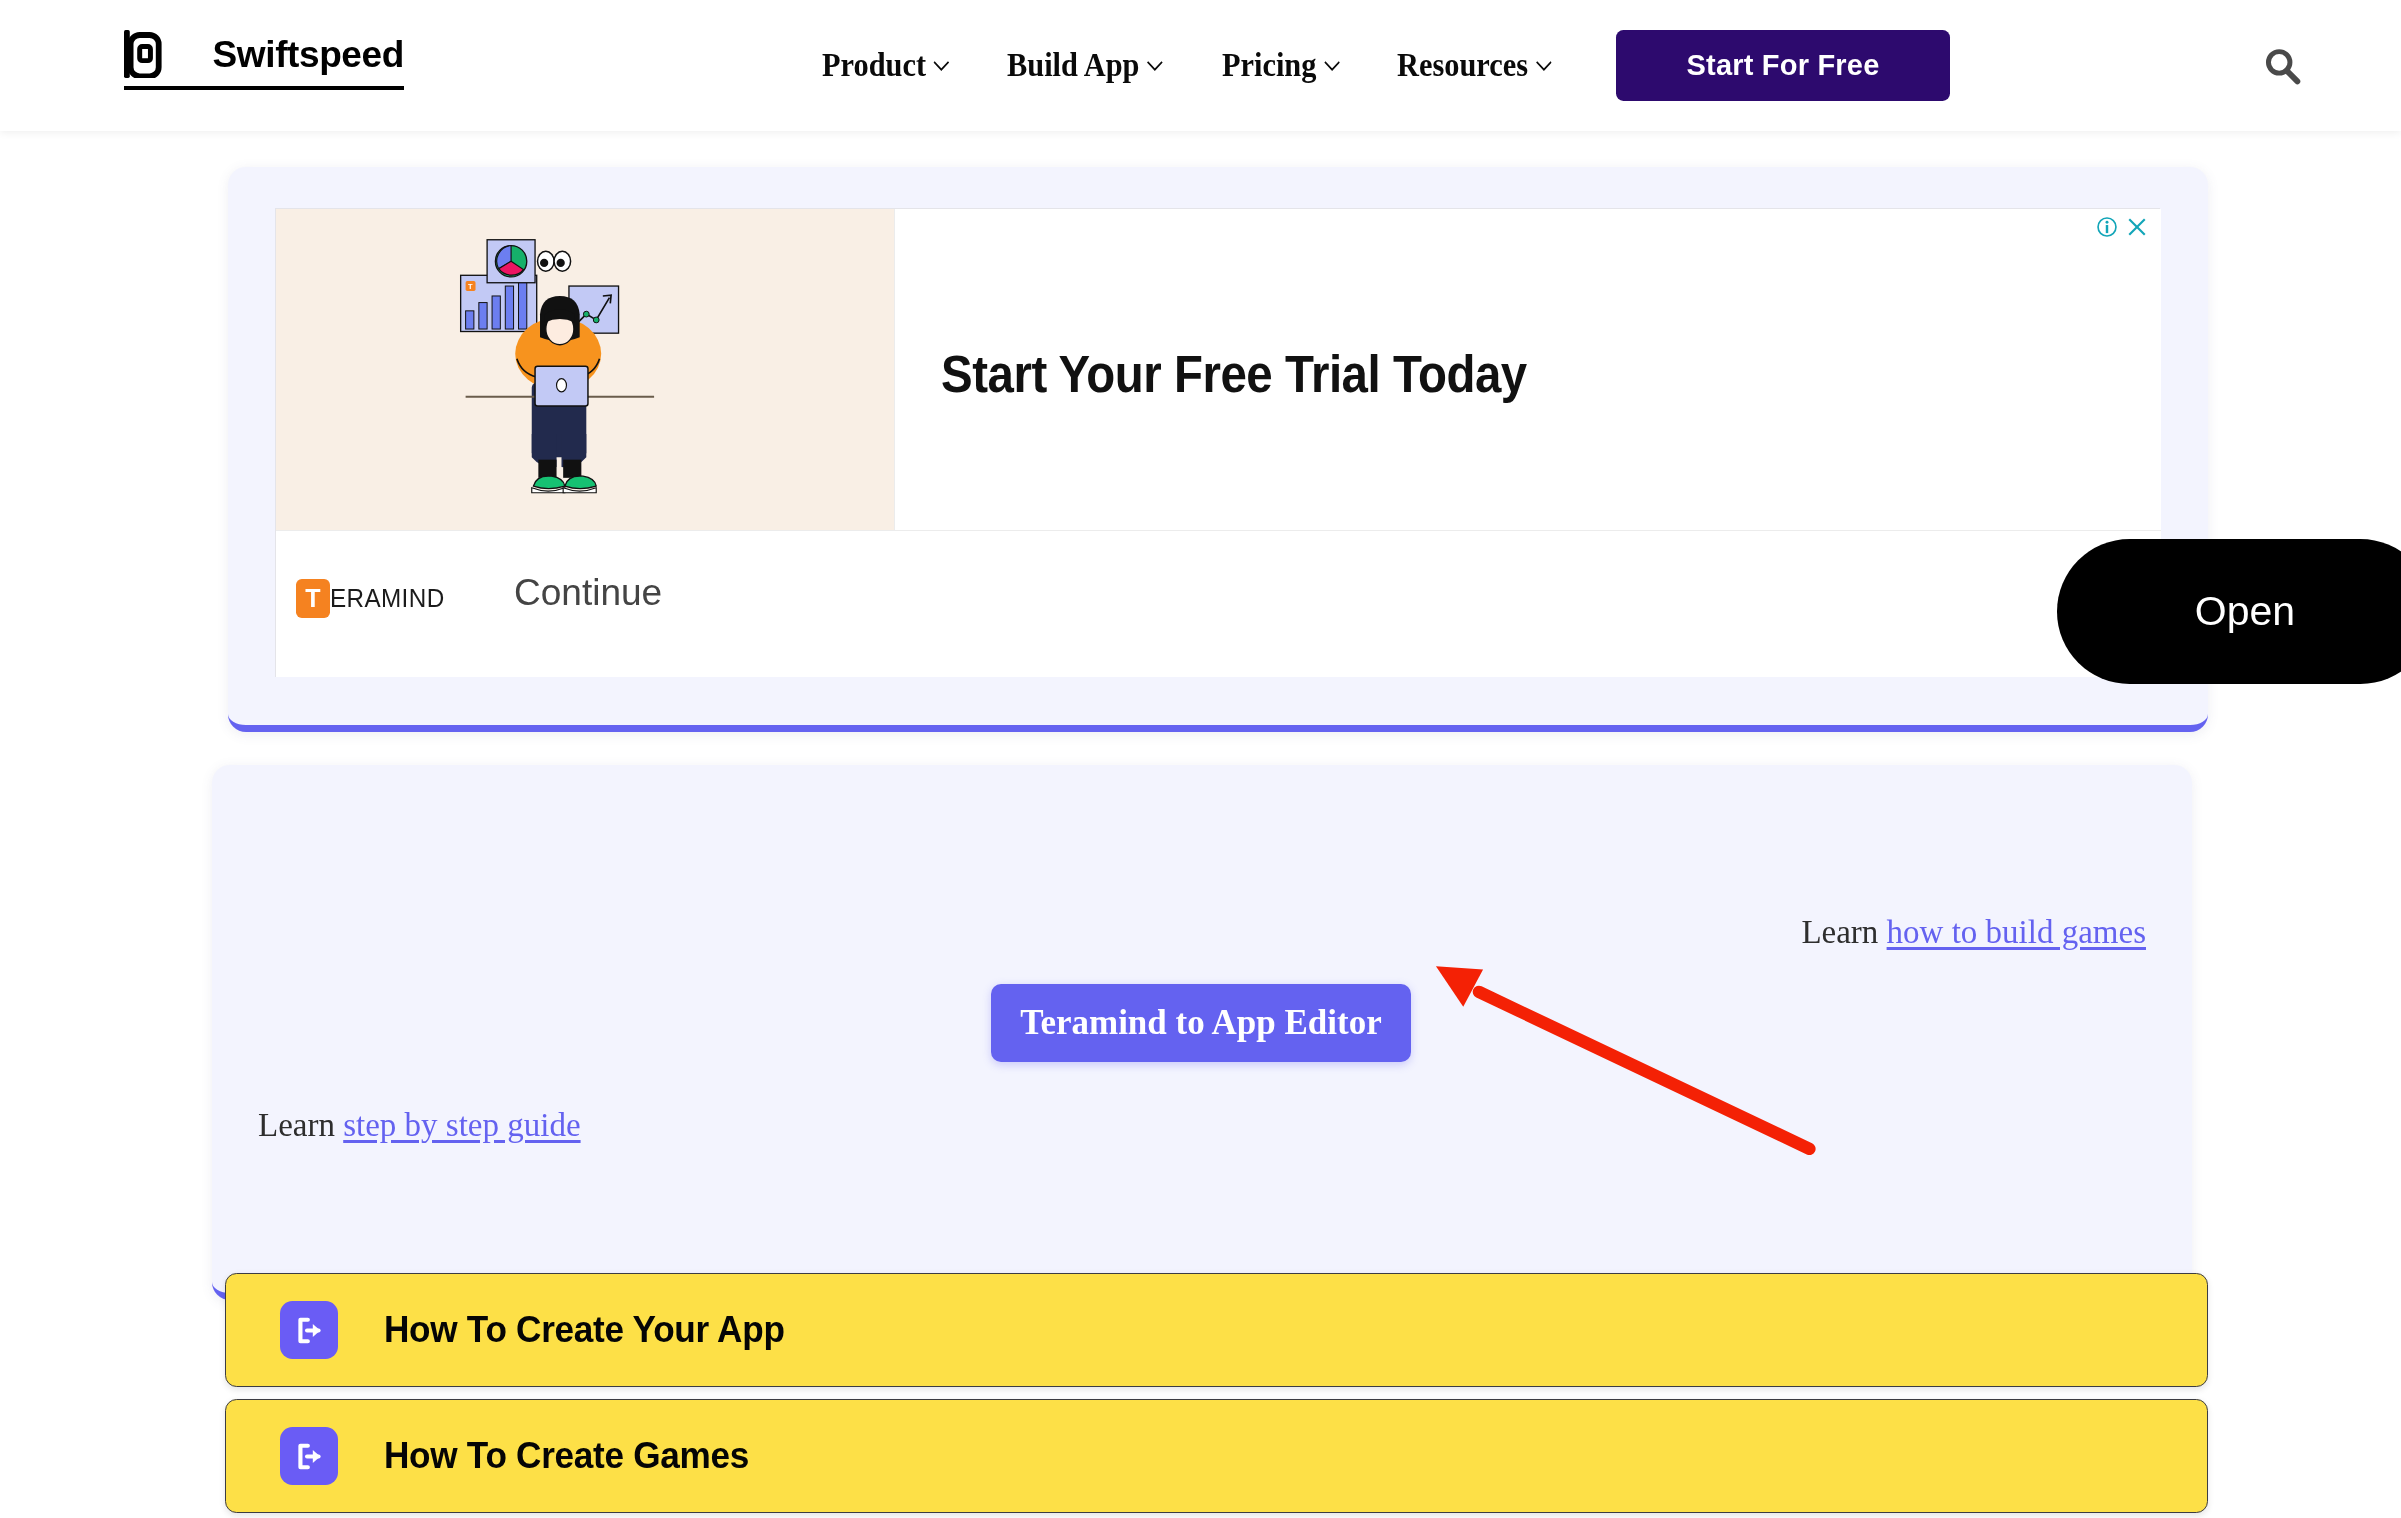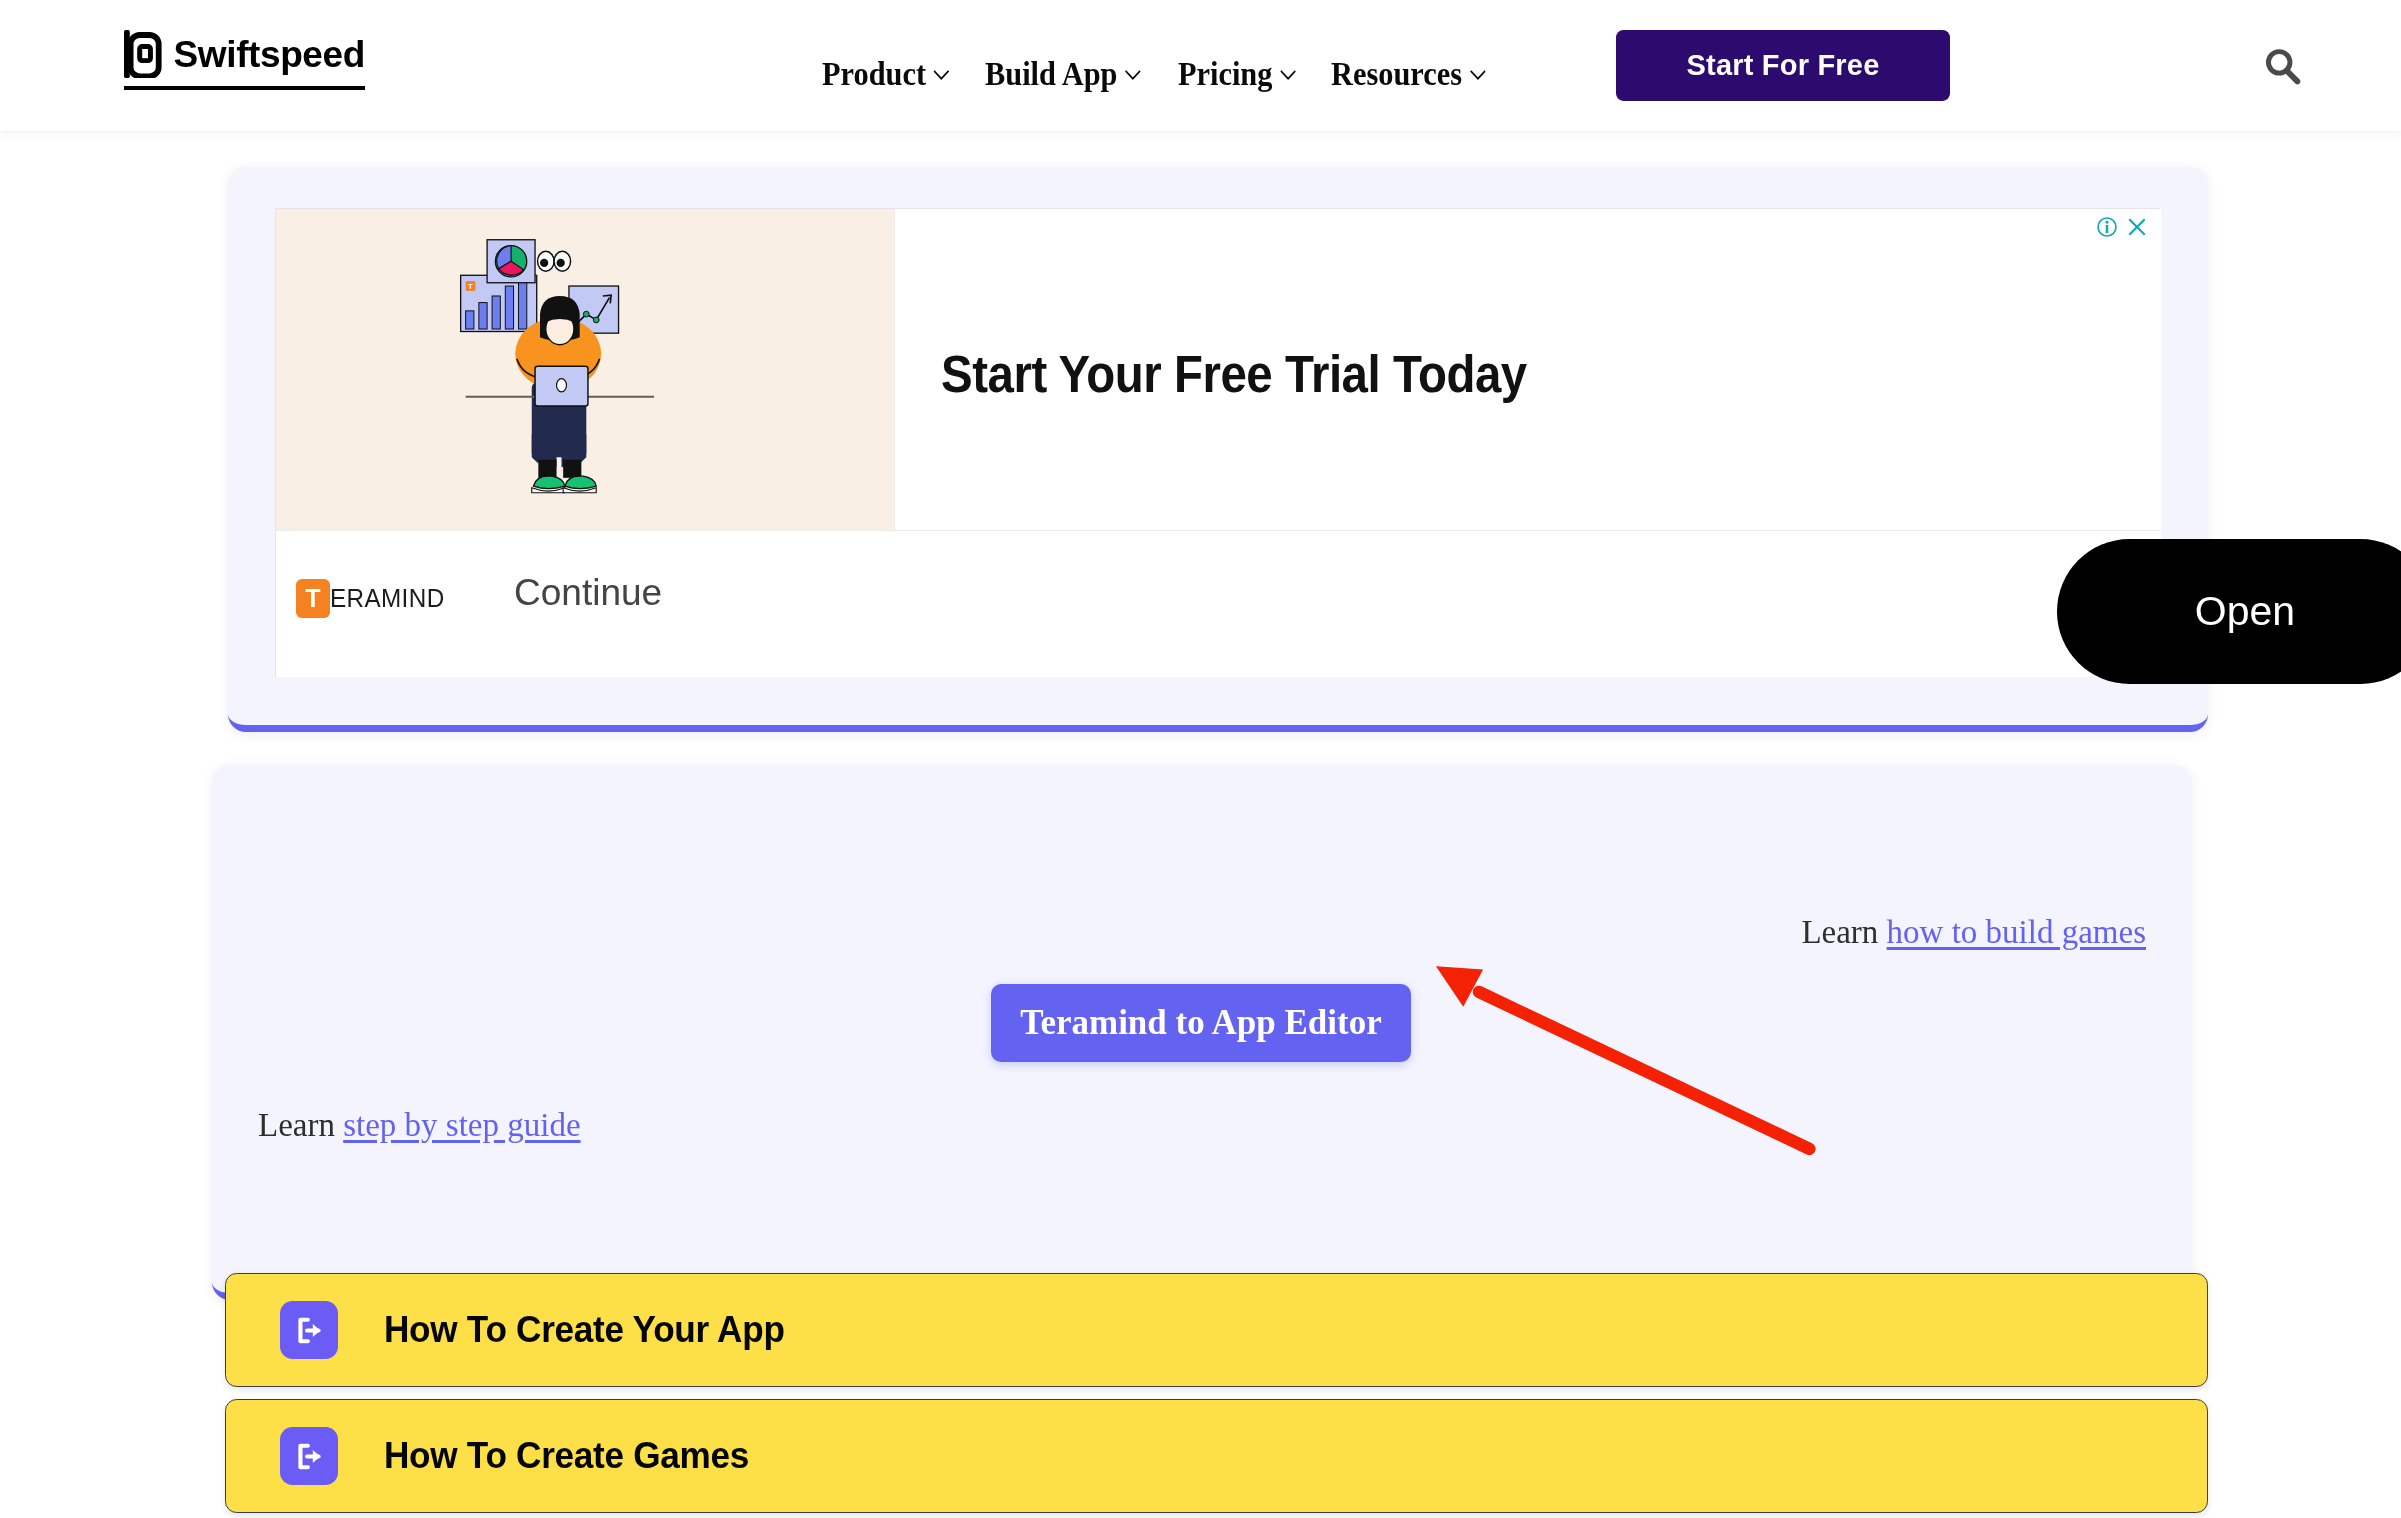--- a/index.html
+++ b/index.html
@@ -21,26 +21,26 @@
   .logo-wrap {
     position: absolute; left: 124px; top: 30px;
     display: flex; align-items: center; gap: 11.6px;
     border-bottom: 4.1px solid #000;
     padding-bottom: 8.3px;
   }
   .logo-mark { width: 38px; height: 48px; display:block; }
   .logo-text {
     font-family: "Liberation Sans", sans-serif;
     font-weight: 700; font-size: 37px; color: #010101;
-    letter-spacing: -0.4px; line-height: 1;
+    letter-spacing: -0.4px; line-height: 1; margin-left: 39px;
   }
 
   .main-nav {
-    position: absolute; left: 822px; top: 9px; height: 131px;
-    display: flex; align-items: center; gap: 24px;
+    position: absolute; left: 822px; top: 0; height: 131px;
+    display: flex; align-items: center; gap: 46px;
   }
   .nav-item {
     display: flex; align-items: center; gap: 8.3px;
     font-family: "Liberation Serif", serif;
     font-weight: 700; font-size: 33px; color: #0a0a0a;
     cursor: pointer; white-space: nowrap;
     transform: scaleX(0.92); transform-origin: left center;
   }
   .chev { width: 17.4px; height: 10px; display:block; }
 

